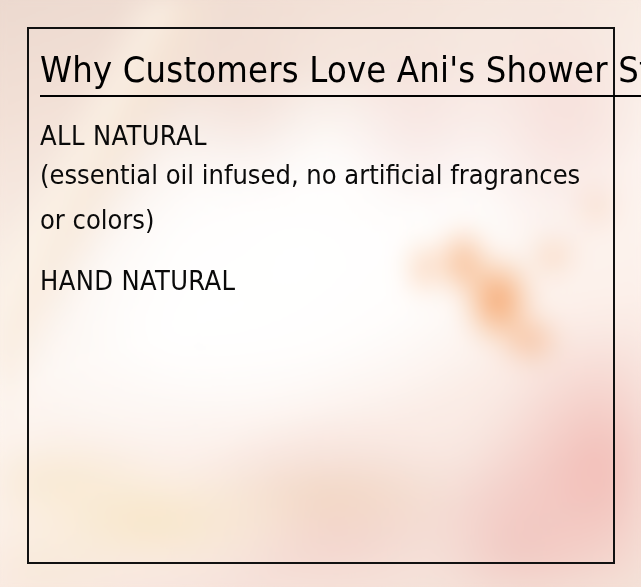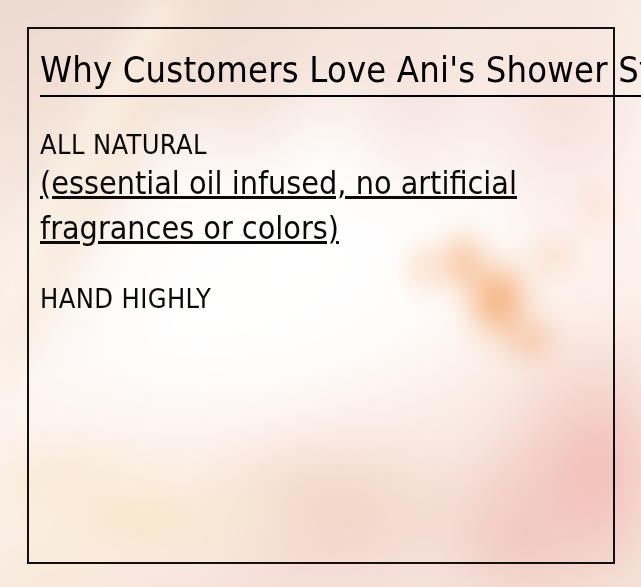--- a/index.html
+++ b/index.html
@@ -120,40 +120,39 @@
     font-size: 36px;
     line-height: 44px;
     color: #000000;
     letter-spacing: 0.2px;
     border-bottom: 2.6px solid #000000;
     padding-bottom: 3px;
     white-space: nowrap;
   }
 
   .benefit-block {
-    margin-top: 31px;
+    margin-top: 22px;
   }
   .benefit-block:first-of-type {
     margin-top: 30px;
   }
 
   .benefit-title {
     font-size: 27px;
     line-height: 33px;
     color: #0a0a0a;
     letter-spacing: 0.4px;
   }
 
   .benefit-detail {
-    font-size: 32px;
+    font-size: 27px;
     line-height: 45px;
     color: #0a0a0a;
     letter-spacing: 0px;
     max-width: 560px;
-    text-decoration: underline;
   }
 </style>
 </head>
 <body>
 
 <div id="canvas">
 
   <div class="bg-layer" id="bg-base"></div>
   <div class="bg-layer" id="bg-bloom"></div>
   <div class="bg-layer" id="bg-pink"></div>
@@ -170,17 +169,17 @@
 
     <div class="benefit-block">
       <div class="benefit-title">ALL NATURAL</div>
       <div class="benefit-detail">(essential oil infused, no artificial fragrances or colors)</div>
     </div>
 
     <div class="benefit-block">
     </div>
 
     <div class="benefit-block">
-      <div class="benefit-title">HAND HIGHLY</div>
+      <div class="benefit-title">HAND NATURAL</div>
     </div>
 
   </div>
 </div>
 
 </body></html>

